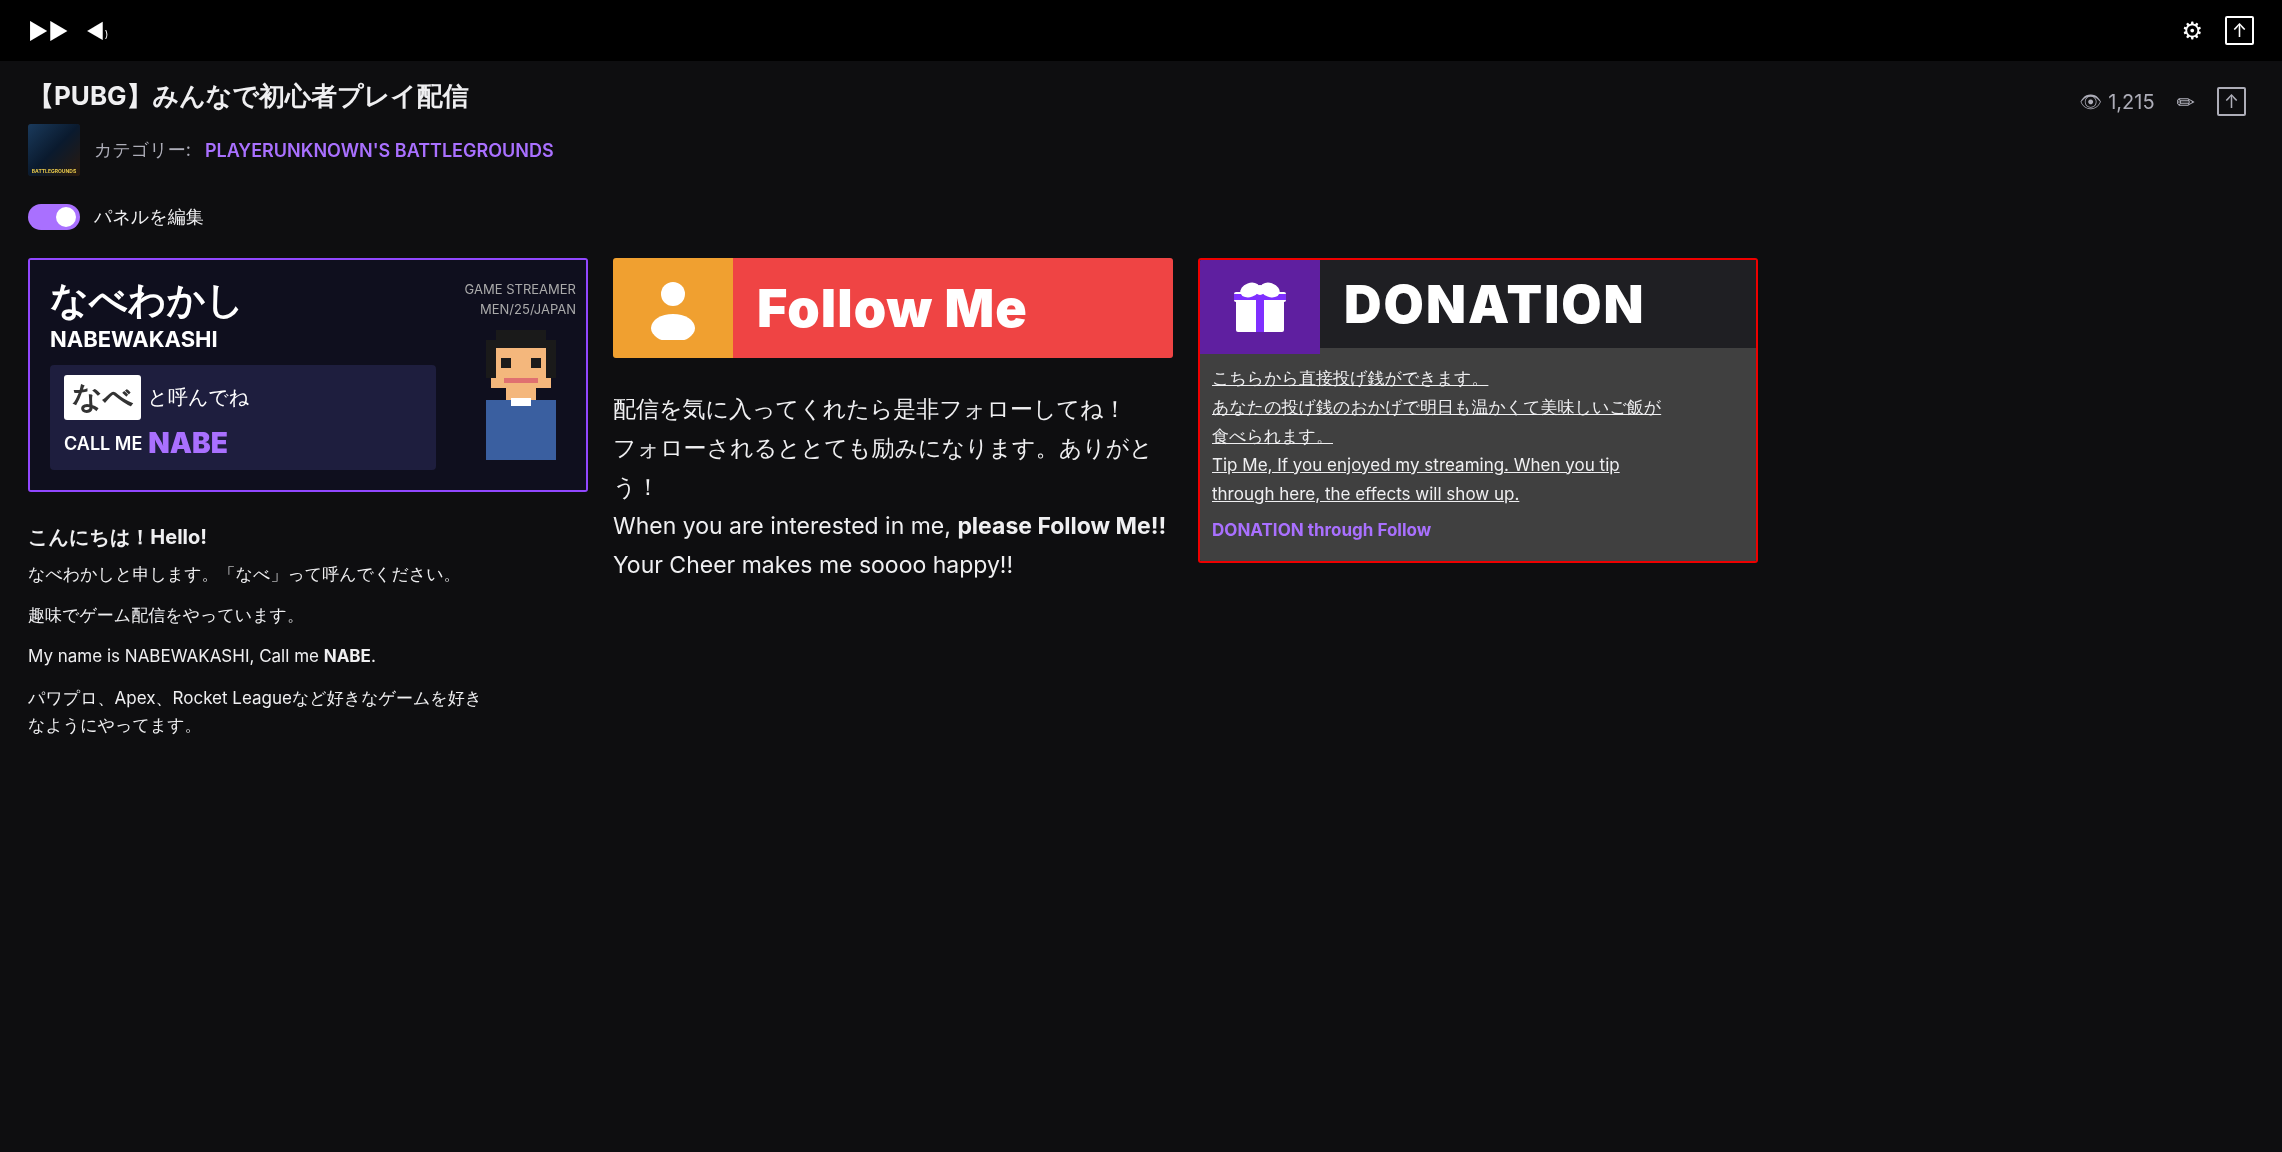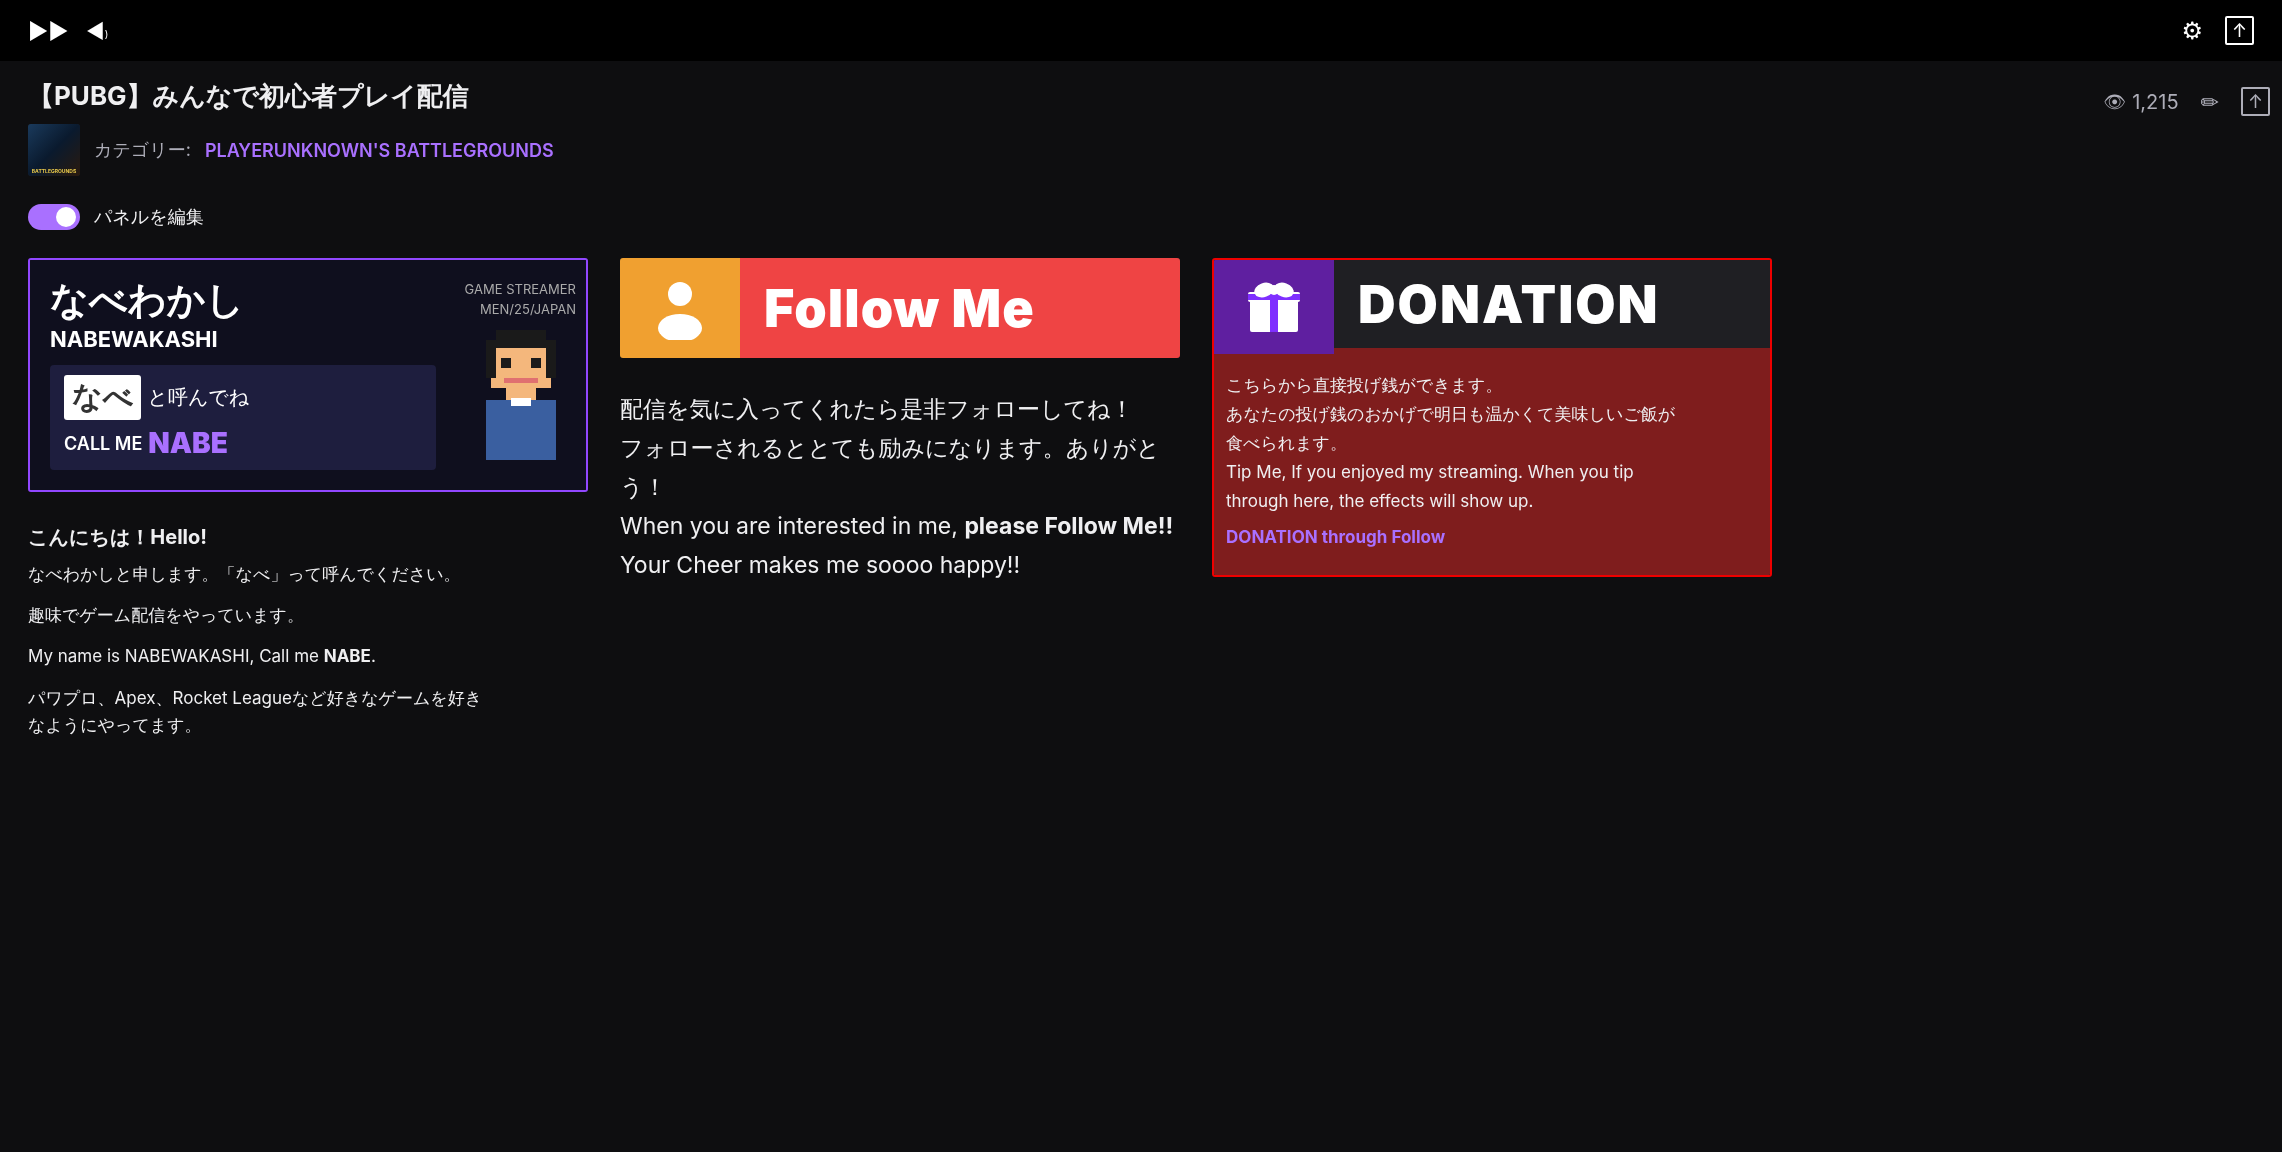--- a/index.html
+++ b/index.html
@@ -32,21 +32,21 @@
       cursor: pointer;
     }
     .video-controls-right {
       display: flex;
       align-items: center;
       gap: 22px;
     }
 
     
     .stream-title-area {
-      padding: 18px 12px 0 28px;
+      padding: 18px 36px 0 28px;
       background: #0e0e10;
     }
     .stream-title {
       font-size: 26px;
       font-weight: 700;
       color: #efeff1;
       margin-bottom: 10px;
     }
     .stream-meta {
       display: flex;
@@ -118,21 +118,21 @@
       transition: right 0.2s;
     }
     .panel-edit-label {
       font-size: 18px;
       color: #efeff1;
     }
 
     
     .panels-container {
       display: flex;
-      gap: 8px;
+      gap: 1px;
       padding: 28px 28px 0 28px;
       align-items: flex-start;
     }
     .panel {
       flex: 1;
       max-width: 560px;
       margin-right: 24px;
     }
     .panel:last-child {
       margin-right: 0;
@@ -273,25 +273,26 @@
       display: flex;
       align-items: center;
     }
     .donation-title {
       font-size: 52px;
       font-weight: 900;
       color: #fff;
       letter-spacing: 2px;
     }
     .donation-text-content {
-      padding: 23px 12px;
+      padding: 16px 12px;
       font-size: 17px;
       color: #efeff1;
       line-height: 1.7;
-      background: #7f1d1d;
+      background: #404040;
+      text-decoration: underline;
     }
     .donation-link {
       color: #a970ff;
       font-weight: 700;
       text-decoration: none;
       font-size: 17px;
       display: inline-block;
       margin-top: 8px;
     }
 

